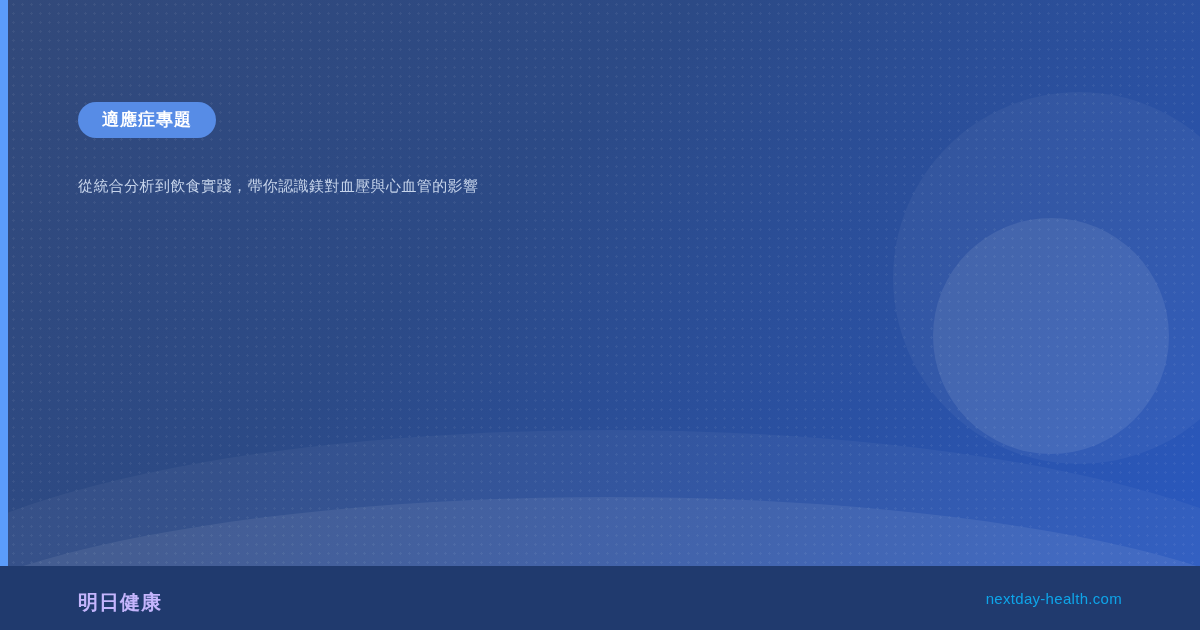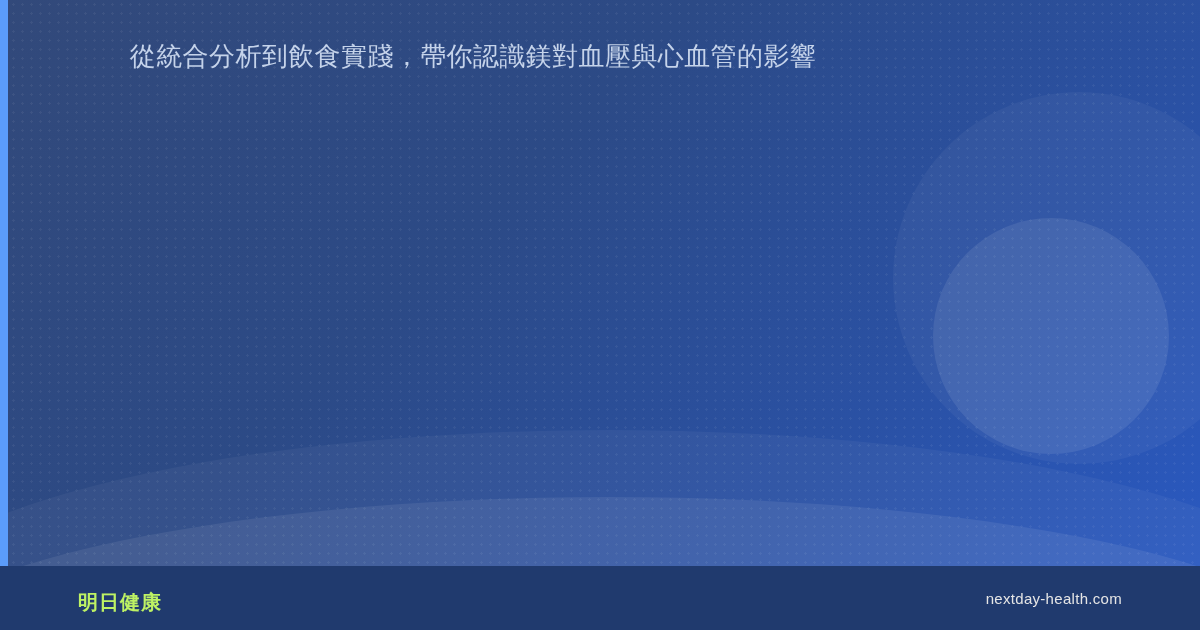--- a/index.html
+++ b/index.html
@@ -114,72 +114,72 @@
     font-size: 55px;
     font-weight: bold;
     line-height: 1.26;
     letter-spacing: 0.5px;
   }
 
   .subhead {
     margin: 36px 0 0 0;
     width: 790px;
     color: #c5d3ea;
-    font-size: 26px;
+    font-size: 15px;
     font-weight: normal;
     line-height: 1.55;
     letter-spacing: 0.4px;
-    text-align: center;
   }
 
   
   .footer {
     position: absolute;
     left: 0;
     bottom: 0;
     width: 1200px;
     height: 64px;
     background: #203a6e;
     display: flex;
     align-items: center;
     justify-content: space-between;
     box-sizing: border-box;
     padding: 0 78px;
   }
 
   .footer-brand {
-    color: #bef264;
+    color: #c4b5fd;
     font-size: 20px;
     font-weight: bold;
     letter-spacing: 1px;
     margin-top: 8px;
   }
 
   .footer-domain {
-    color: #e5e5e5;
+    color: #0ea5e9;
     font-size: 15px;
     letter-spacing: 0.3px;
   }
 </style>
 </head>
 <body>
 
 <div class="og-card">
 
   <div class="bg-layer">
     <div class="dot-texture"></div>
     <div class="circle-outer"></div>
     <div class="circle-inner"></div>
     <div class="wave-back"></div>
     <div class="wave-front"></div>
   </div>
 
   <div class="accent-bar"></div>
 
   <div class="content">
+    <div class="badge">適應症專題</div>
 
 
     <p class="subhead">從統合分析到飲食實踐，帶你認識鎂對血壓與心血管的影響</p>
   </div>
 
   <div class="footer">
     <span class="footer-brand">明日健康</span>
     <span class="footer-domain">nextday-health.com</span>
   </div>
 

